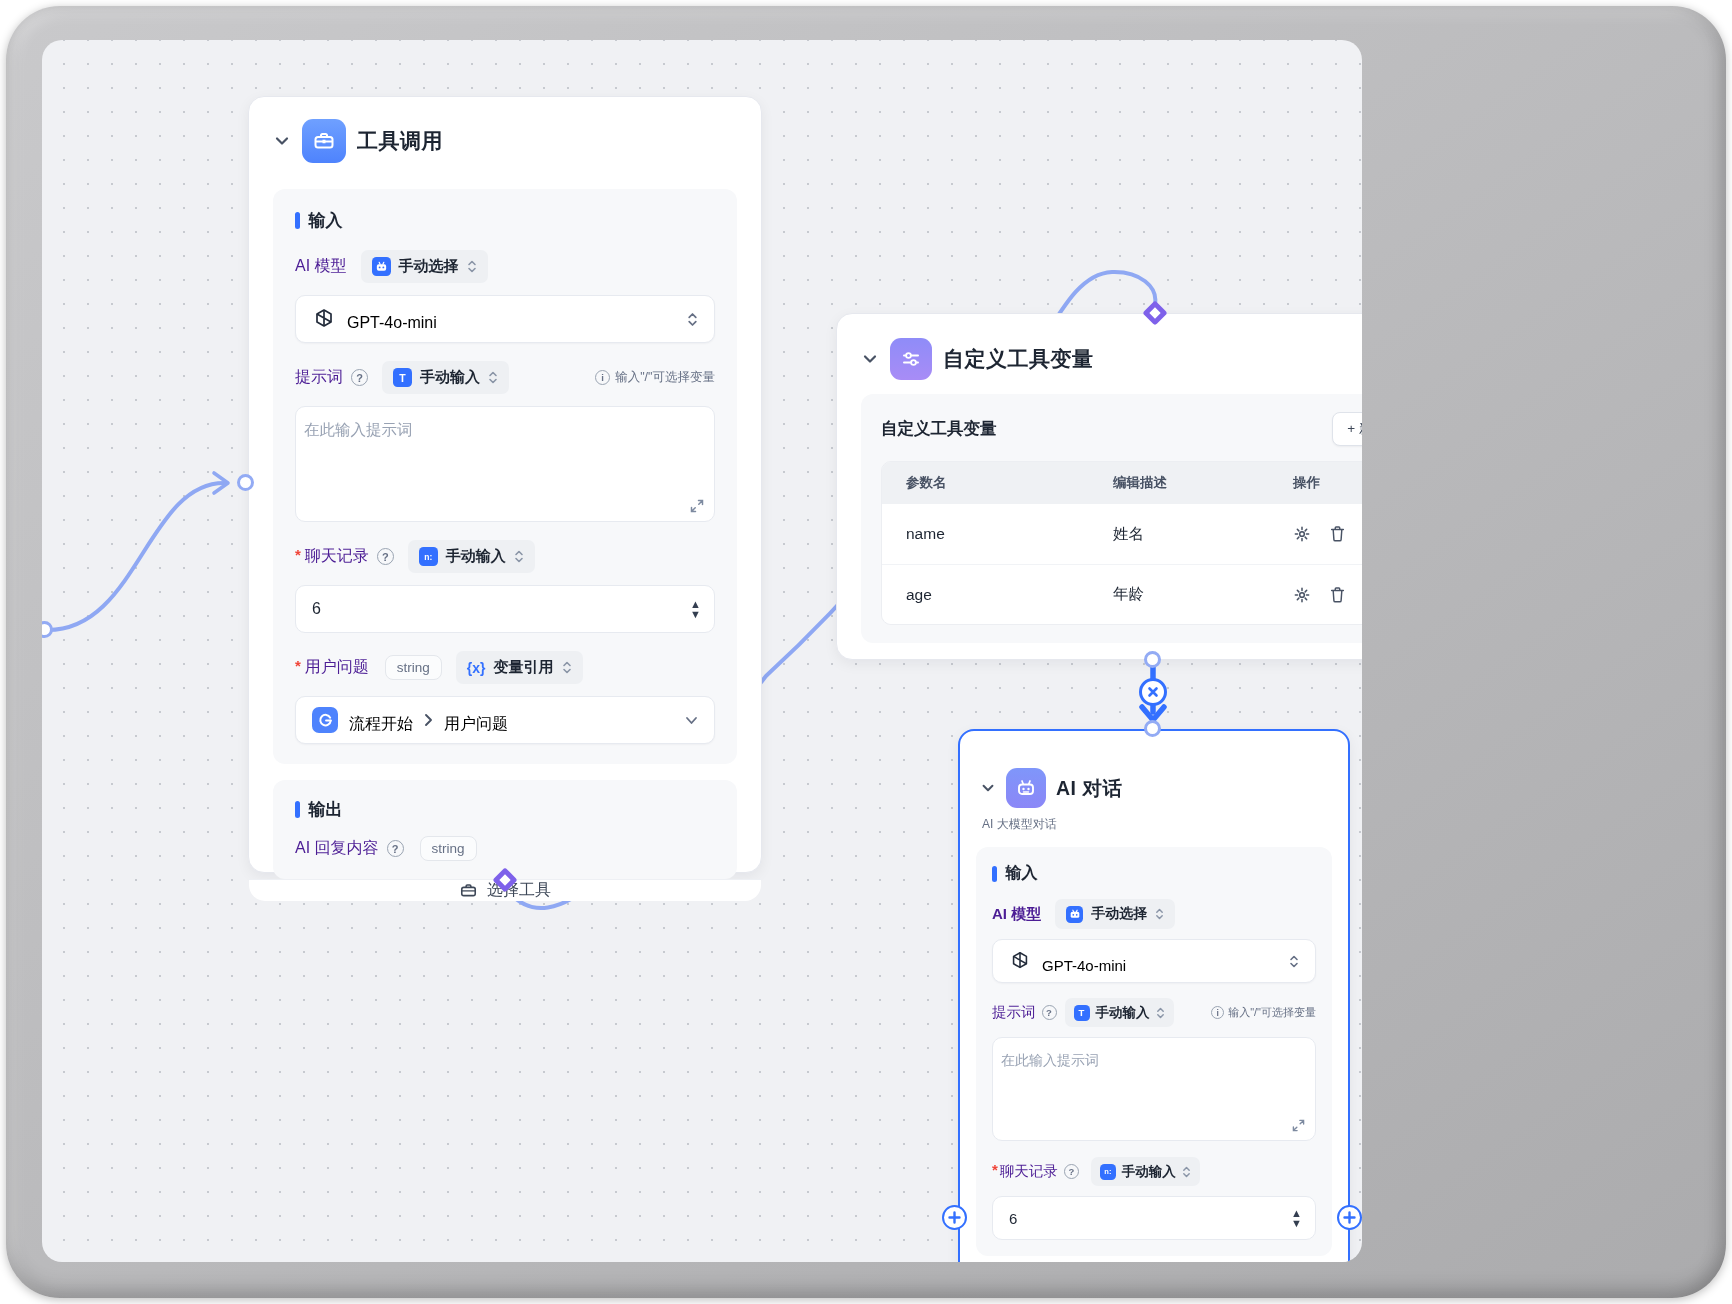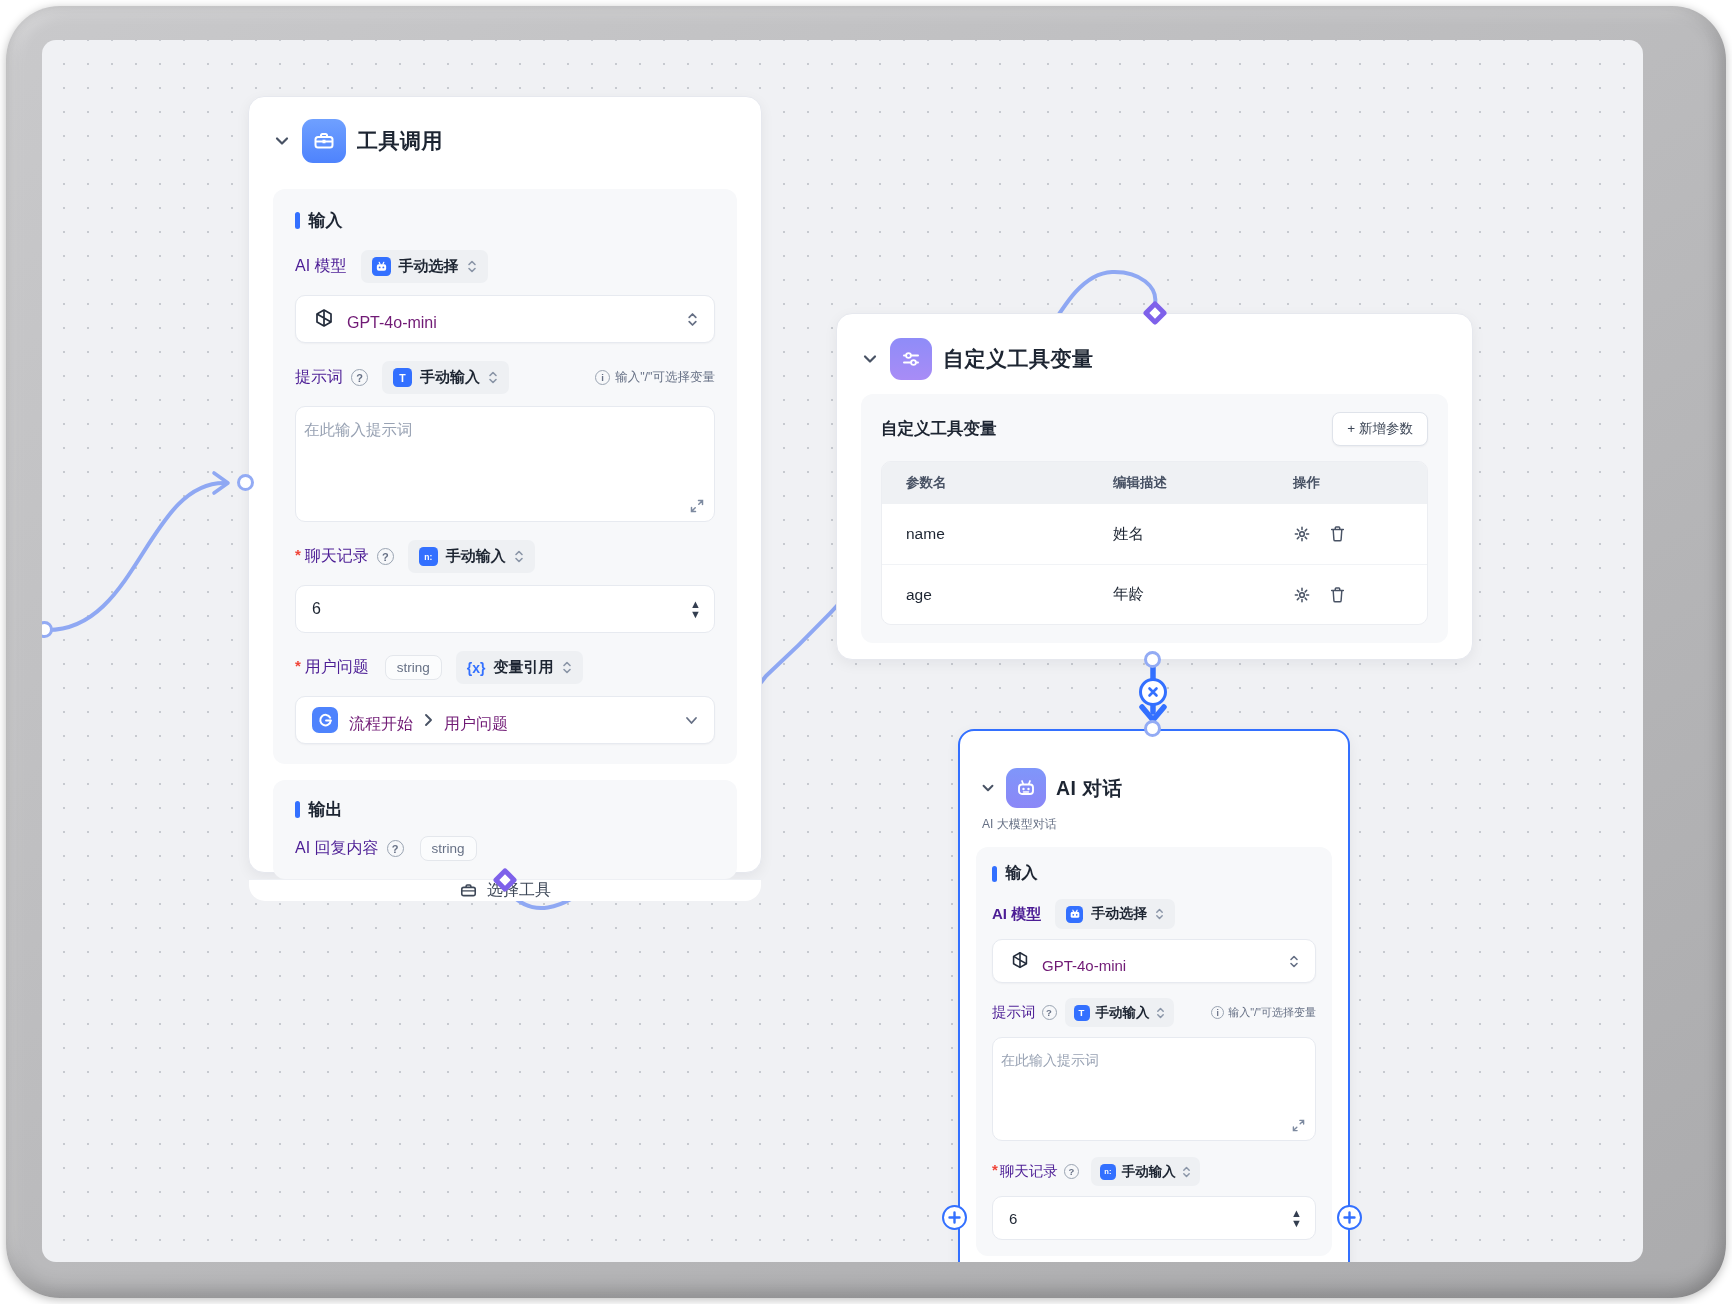--- a/index.html
+++ b/index.html
@@ -2,21 +2,21 @@
 <html><head>
 <meta charset="utf-8">
 <style>
   * { margin:0; padding:0; box-sizing:border-box; }
   html,body { width:1732px; height:1304px; background:#fff; font-family:"Liberation Sans","DejaVu Sans",sans-serif; overflow:hidden; }
 
   .bezel { position:absolute; left:6px; top:6px; width:1720px; height:1292px; border-radius:54px;
     background:linear-gradient(145deg,#c9c9cb 0%,#bcbcbe 45%,#ababad 100%);
     box-shadow: inset 0 -10px 18px rgba(0,0,0,.16), inset -8px 0 16px rgba(0,0,0,.10), inset 8px 8px 14px rgba(255,255,255,.25), 0 2px 10px rgba(0,0,0,.25);
     overflow:hidden; }
-  .canvas { position:absolute; left:36px; top:34px; width:1601px; height:1222px; border-radius:14px;
+  .canvas { position:absolute; left:36px; top:34px; width:1320px; height:1222px; border-radius:20px;
     background-color:#f0f1f4;
     background-image:radial-gradient(#c7cad0 1.3px, transparent 1.5px);
     background-size:24px 24px; background-position:10px 12px; overflow:hidden; }
 
   svg.edges { position:absolute; left:0; top:0; z-index:1; pointer-events:none; }
 
   
   .node { position:absolute; background:#fff; border:1px solid #e6e8ee; border-radius:16px;
     box-shadow:0 4px 14px rgba(19,24,40,.06); z-index:2; display:flex; flex-direction:column; }
   .node.selected { border:2px solid #3370ff; }
@@ -47,21 +47,21 @@
     padding:0 11px; height:33px; margin-left:6px; }
   .badge .btext { font-size:15px; font-weight:600; color:#1d2532; }
   .bicon { width:19px; height:19px; border-radius:4.5px; background:#3370ff; color:#fff; display:inline-flex;
     align-items:center; justify-content:center; font-size:10.5px; font-weight:700; flex:0 0 auto; }
   .bicon.bare { background:transparent; color:#3370ff; font-size:14px; width:auto; }
   .chip { display:inline-flex; align-items:center; background:#fbfcfd; border:1px solid #e4e7ec; border-radius:8px;
     padding:4px 11px; font-size:13.5px; color:#667085; margin-left:8px; }
 
   .select { margin-top:12px; height:48px; background:#fff; border:1px solid #e7eaf0; border-radius:10px;
     display:flex; align-items:center; gap:11px; padding:0 16px; box-shadow:0 1px 2px rgba(16,24,40,.04); }
-  .select .stext { font-size:16px; color:#701a75;margin-top:8px; }
+  .select .stext { font-size:16px; color:#000000;margin-top:8px; }
   .m-auto { margin-left:auto; }
 
   .tarea { margin-top:12px; height:116px; background:#fff; border:1px solid #e7eaf0; border-radius:10px;
     padding:13px 8px; position:relative; }
   .tarea .ph { font-size:15.5px; color:#98a2b3; }
   .expand { position:absolute; right:10px; bottom:8px; }
 
   .numbox { margin-top:12px; height:48px; background:#fff; border:1px solid #e7eaf0; border-radius:10px;
     display:flex; align-items:center; padding:0 16px; position:relative; }
   .numbox .nval { font-size:16px; color:#1d2532; }

